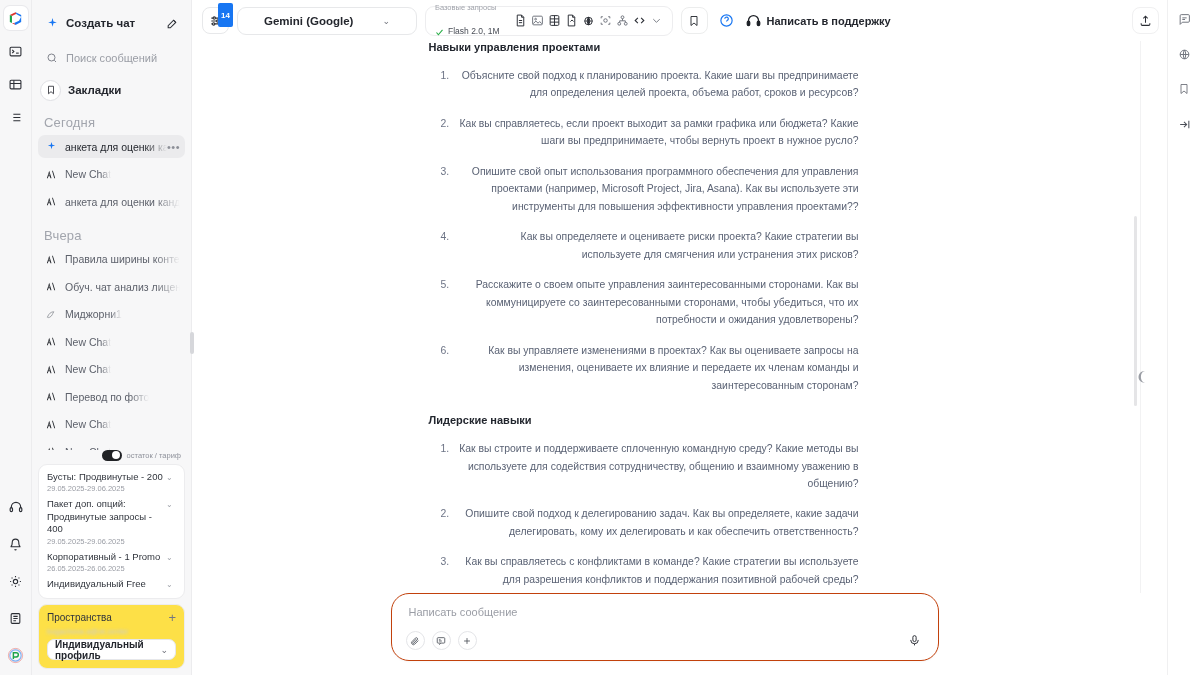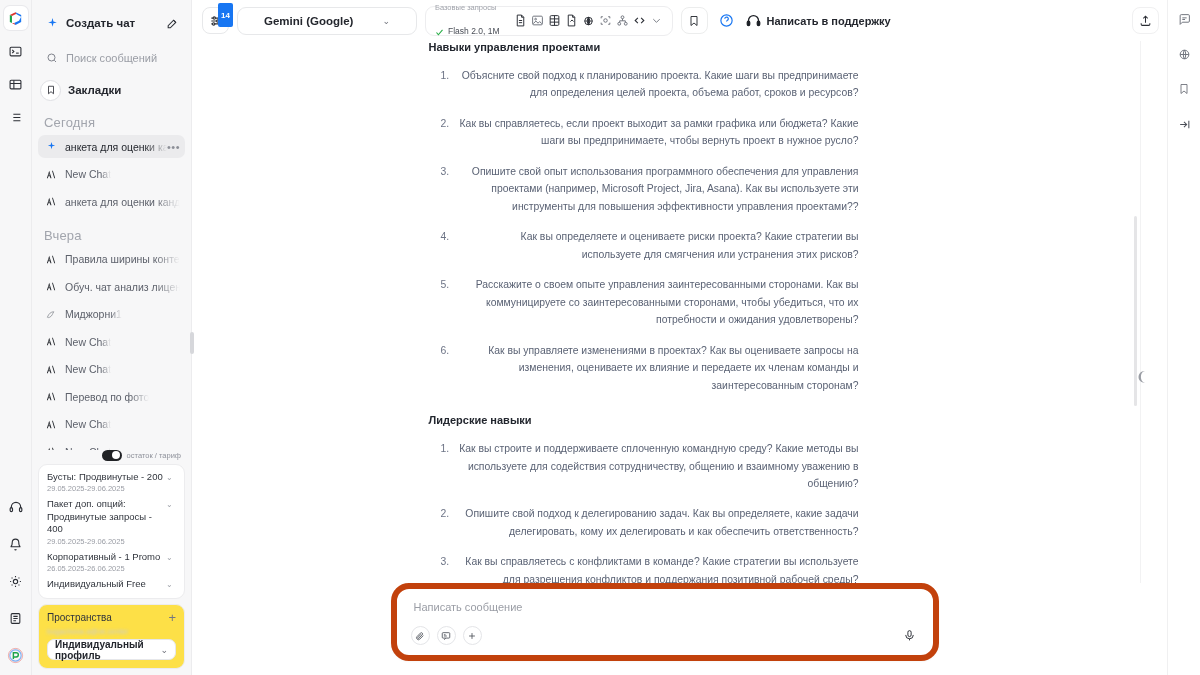--- a/index.html
+++ b/index.html
@@ -211,21 +211,21 @@
   .conv-sep { position: absolute; right: 26px; top: 0; bottom: 0; width: 1px; background: #f2f2f3; }
   .collapse-tab {
     position: absolute; right: 20px; top: 328px;
     font-size: 13px; color: #9a9da4; cursor: pointer; user-select: none;
   }
 
   
   .composer-wrap { flex: 0 0 auto; padding: 0 0 14px 0; display: flex; justify-content: center; }
   .composer {
     width: 548px; transform: translateX(-15px);
-    border: 6px solid #c2410c; border-radius: 18px; background: #fff;
+    border: 1px solid #c2410c; border-radius: 18px; background: #fff;
     padding: 12px 14px 10px 14px;
     box-shadow: 0 1px 2px rgba(16,18,23,.03);
   }
   .composer .ph { font-size: 11px; color: #9a9da5; padding-left: 3px; }
   .composer-row { display: flex; align-items: center; margin-top: 13px; gap: 7px; }
   .cbtn {
     width: 19px; height: 19px; border-radius: 50%; border: 1px solid #e4e5e8;
     display: flex; align-items: center; justify-content: center; cursor: pointer; background: #fff;
   }
   .mic { margin-left: auto; width: 18px; height: 18px; display: flex; align-items: center; justify-content: center; cursor: pointer; }

